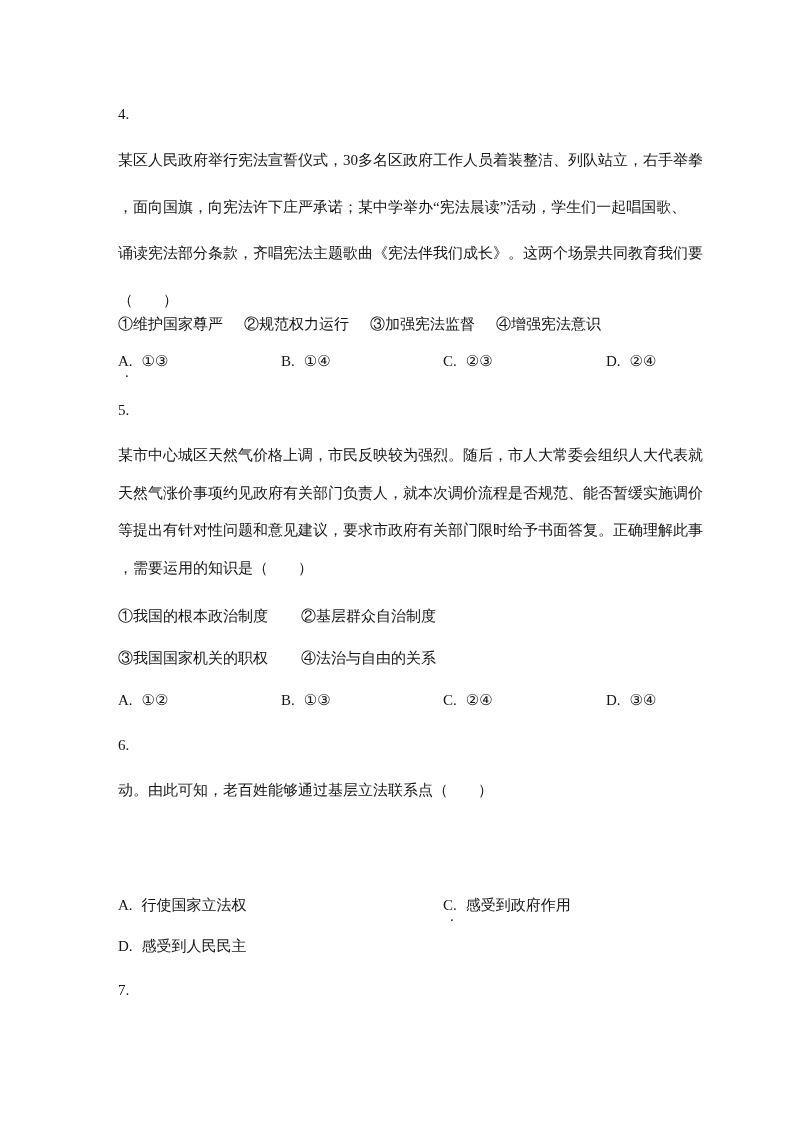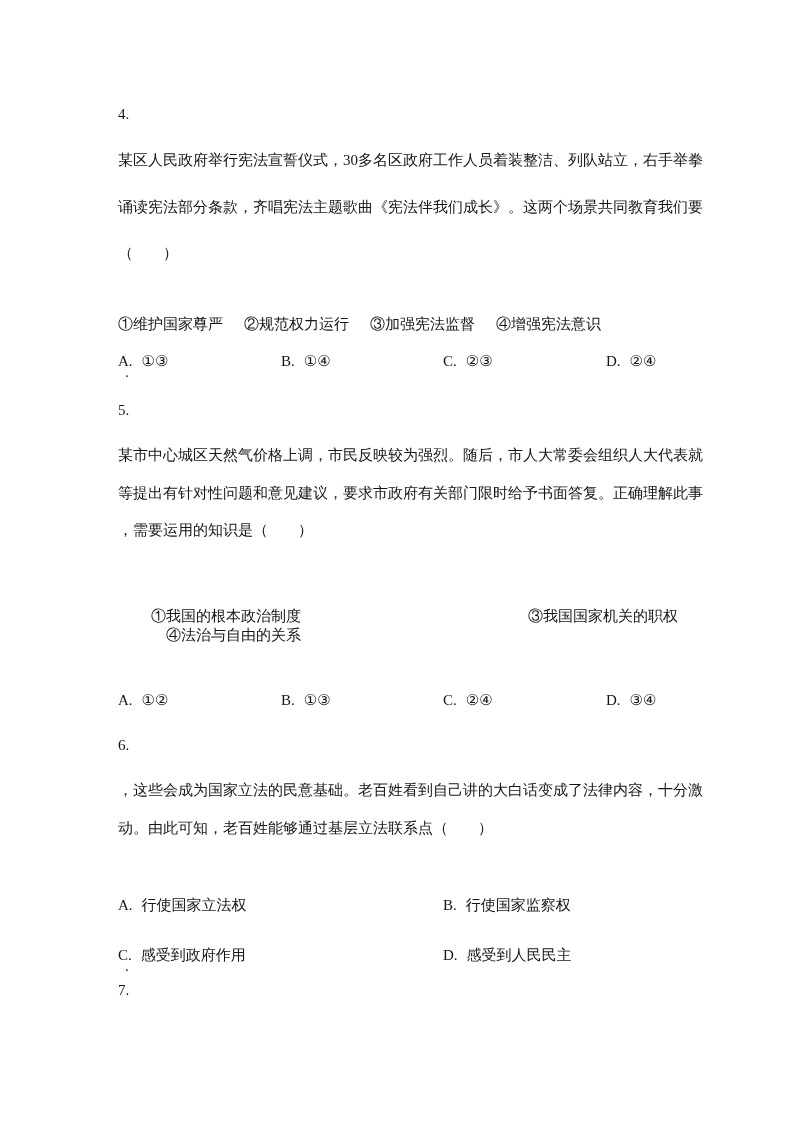--- a/index.html
+++ b/index.html
@@ -46,33 +46,33 @@
   .md { margin-bottom: 18.5px; }   
   .items-row {
     display: flex;
     gap: 21px;
     white-space: nowrap;
     line-height: 19px;
   }
   .items-grid {
     display: grid;
     grid-template-columns: 183px 1fr;
+    row-gap: 23px;
     line-height: 19px;
     white-space: nowrap;
-    text-align: right;
   }
   .choices4 {
     display: grid;
     grid-template-columns: 163px 162px 163px 1fr;
     line-height: 19px;
   }
   .choices2 {
     display: grid;
     grid-template-columns: 325px 1fr;
-    row-gap: 31px;
+    row-gap: 22px;
     line-height: 19px;
   }
   .choice {
     position: relative;
     white-space: nowrap;
   }
   .cl { margin-right: 9px; }
   .mark {
     position: absolute;
     left: 7px;
@@ -83,20 +83,21 @@
 </head>
 <body>
 
 <div class="page">
   <div class="content">
 
     <div class="abs qnum" style="top:105px">4.</div>
 
     <div class="abs" style="top:151px">
       <div class="line lg">某区人民政府举行宪法宣誓仪式，30多名区政府工作人员着装整洁、列队站立，右手举拳</div>
+      <div class="line lg">，面向国旗，向宪法许下庄严承诺；某中学举办“宪法晨读”活动，学生们一起唱国歌、</div>
       <div class="line lg">诵读宪法部分条款，齐唱宪法主题歌曲《宪法伴我们成长》。这两个场景共同教育我们要</div>
       <div class="line">（　　）</div>
     </div>
 
     <div class="abs items-row" style="top:315px">
       <span>①维护国家尊严</span>
       <span>②规范权力运行</span>
       <span>③加强宪法监督</span>
       <span>④增强宪法意识</span>
     </div>
@@ -114,26 +115,28 @@
       </div>
       <div class="choice">
         <span class="cl">D.</span><span class="ct">②④</span>
       </div>
     </div>
 
     <div class="abs qnum" style="top:401px">5.</div>
 
     <div class="abs" style="top:446px">
       <div class="line md">某市中心城区天然气价格上调，市民反映较为强烈。随后，市人大常委会组织人大代表就</div>
+      <div class="line md">天然气涨价事项约见政府有关部门负责人，就本次调价流程是否规范、能否暂缓实施调价</div>
       <div class="line md">等提出有针对性问题和意见建议，要求市政府有关部门限时给予书面答复。正确理解此事</div>
       <div class="line">，需要运用的知识是（　　）</div>
     </div>
 
     <div class="abs items-grid" style="top:607px">
       <span>①我国的根本政治制度</span>
+      <span>②基层群众自治制度</span>
       <span>③我国国家机关的职权</span>
       <span>④法治与自由的关系</span>
     </div>
 
     <div class="abs choices4" style="top:691px">
       <div class="choice">
         <span class="cl">A.</span><span class="ct">①②</span>
       </div>
       <div class="choice">
         <span class="cl">B.</span><span class="ct">①③</span>
@@ -142,30 +145,26 @@
         <span class="cl">C.</span><span class="ct">②④</span>
       </div>
       <div class="choice">
         <span class="cl">D.</span><span class="ct">③④</span>
       </div>
     </div>
 
     <div class="abs qnum" style="top:736px">6.</div>
 
     <div class="abs" style="top:781px">
-      <div class="line md">，这些会成为国家立法的民意基础。老百姓看到自己讲的大白话变成了法律内容，十分激</div>
       <div class="line">动。由此可知，老百姓能够通过基层立法联系点（　　）</div>
     </div>
 
     <div class="abs choices2" style="top:896px">
       <div class="choice">
         <span class="cl">A.</span><span class="ct">行使国家立法权</span>
-      </div>
-      <div class="choice">
-        <span class="cl">B.</span><span class="ct">行使国家监察权</span>
       </div>
       <div class="choice">
         <span class="cl">C.</span><span class="ct">感受到政府作用</span>
         <span class="mark">.</span>
       </div>
       <div class="choice">
         <span class="cl">D.</span><span class="ct">感受到人民民主</span>
       </div>
     </div>
 

